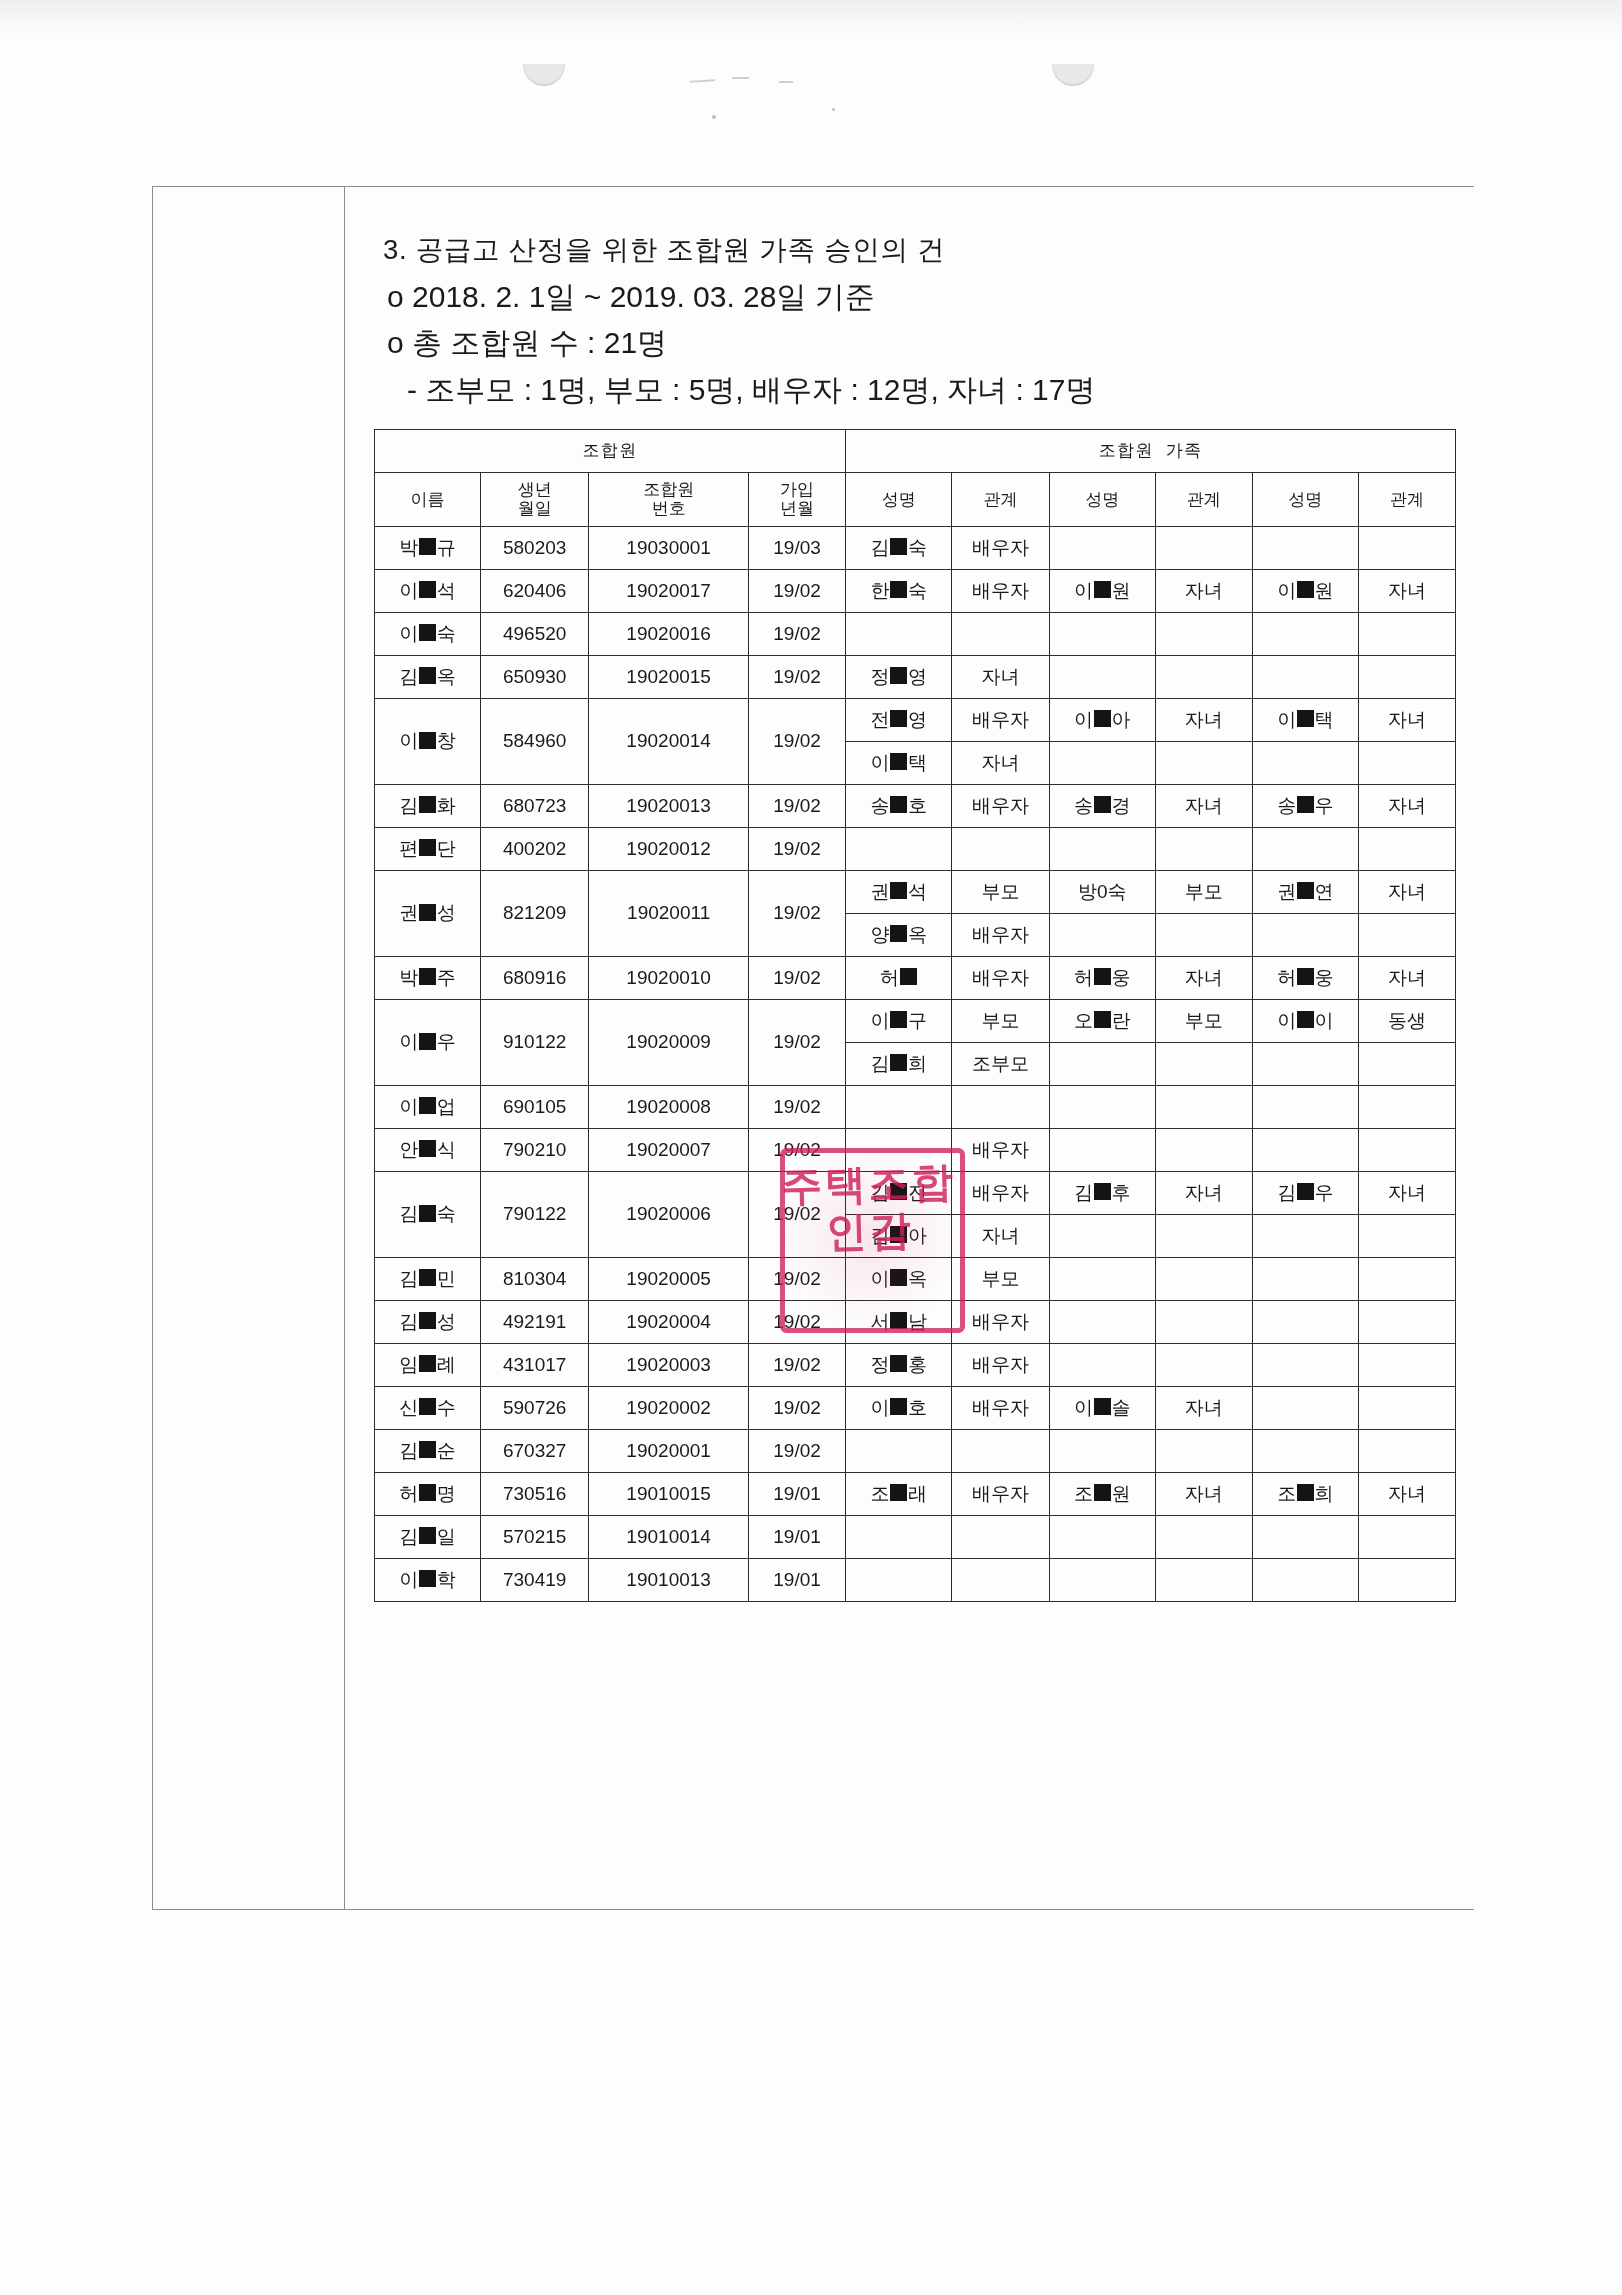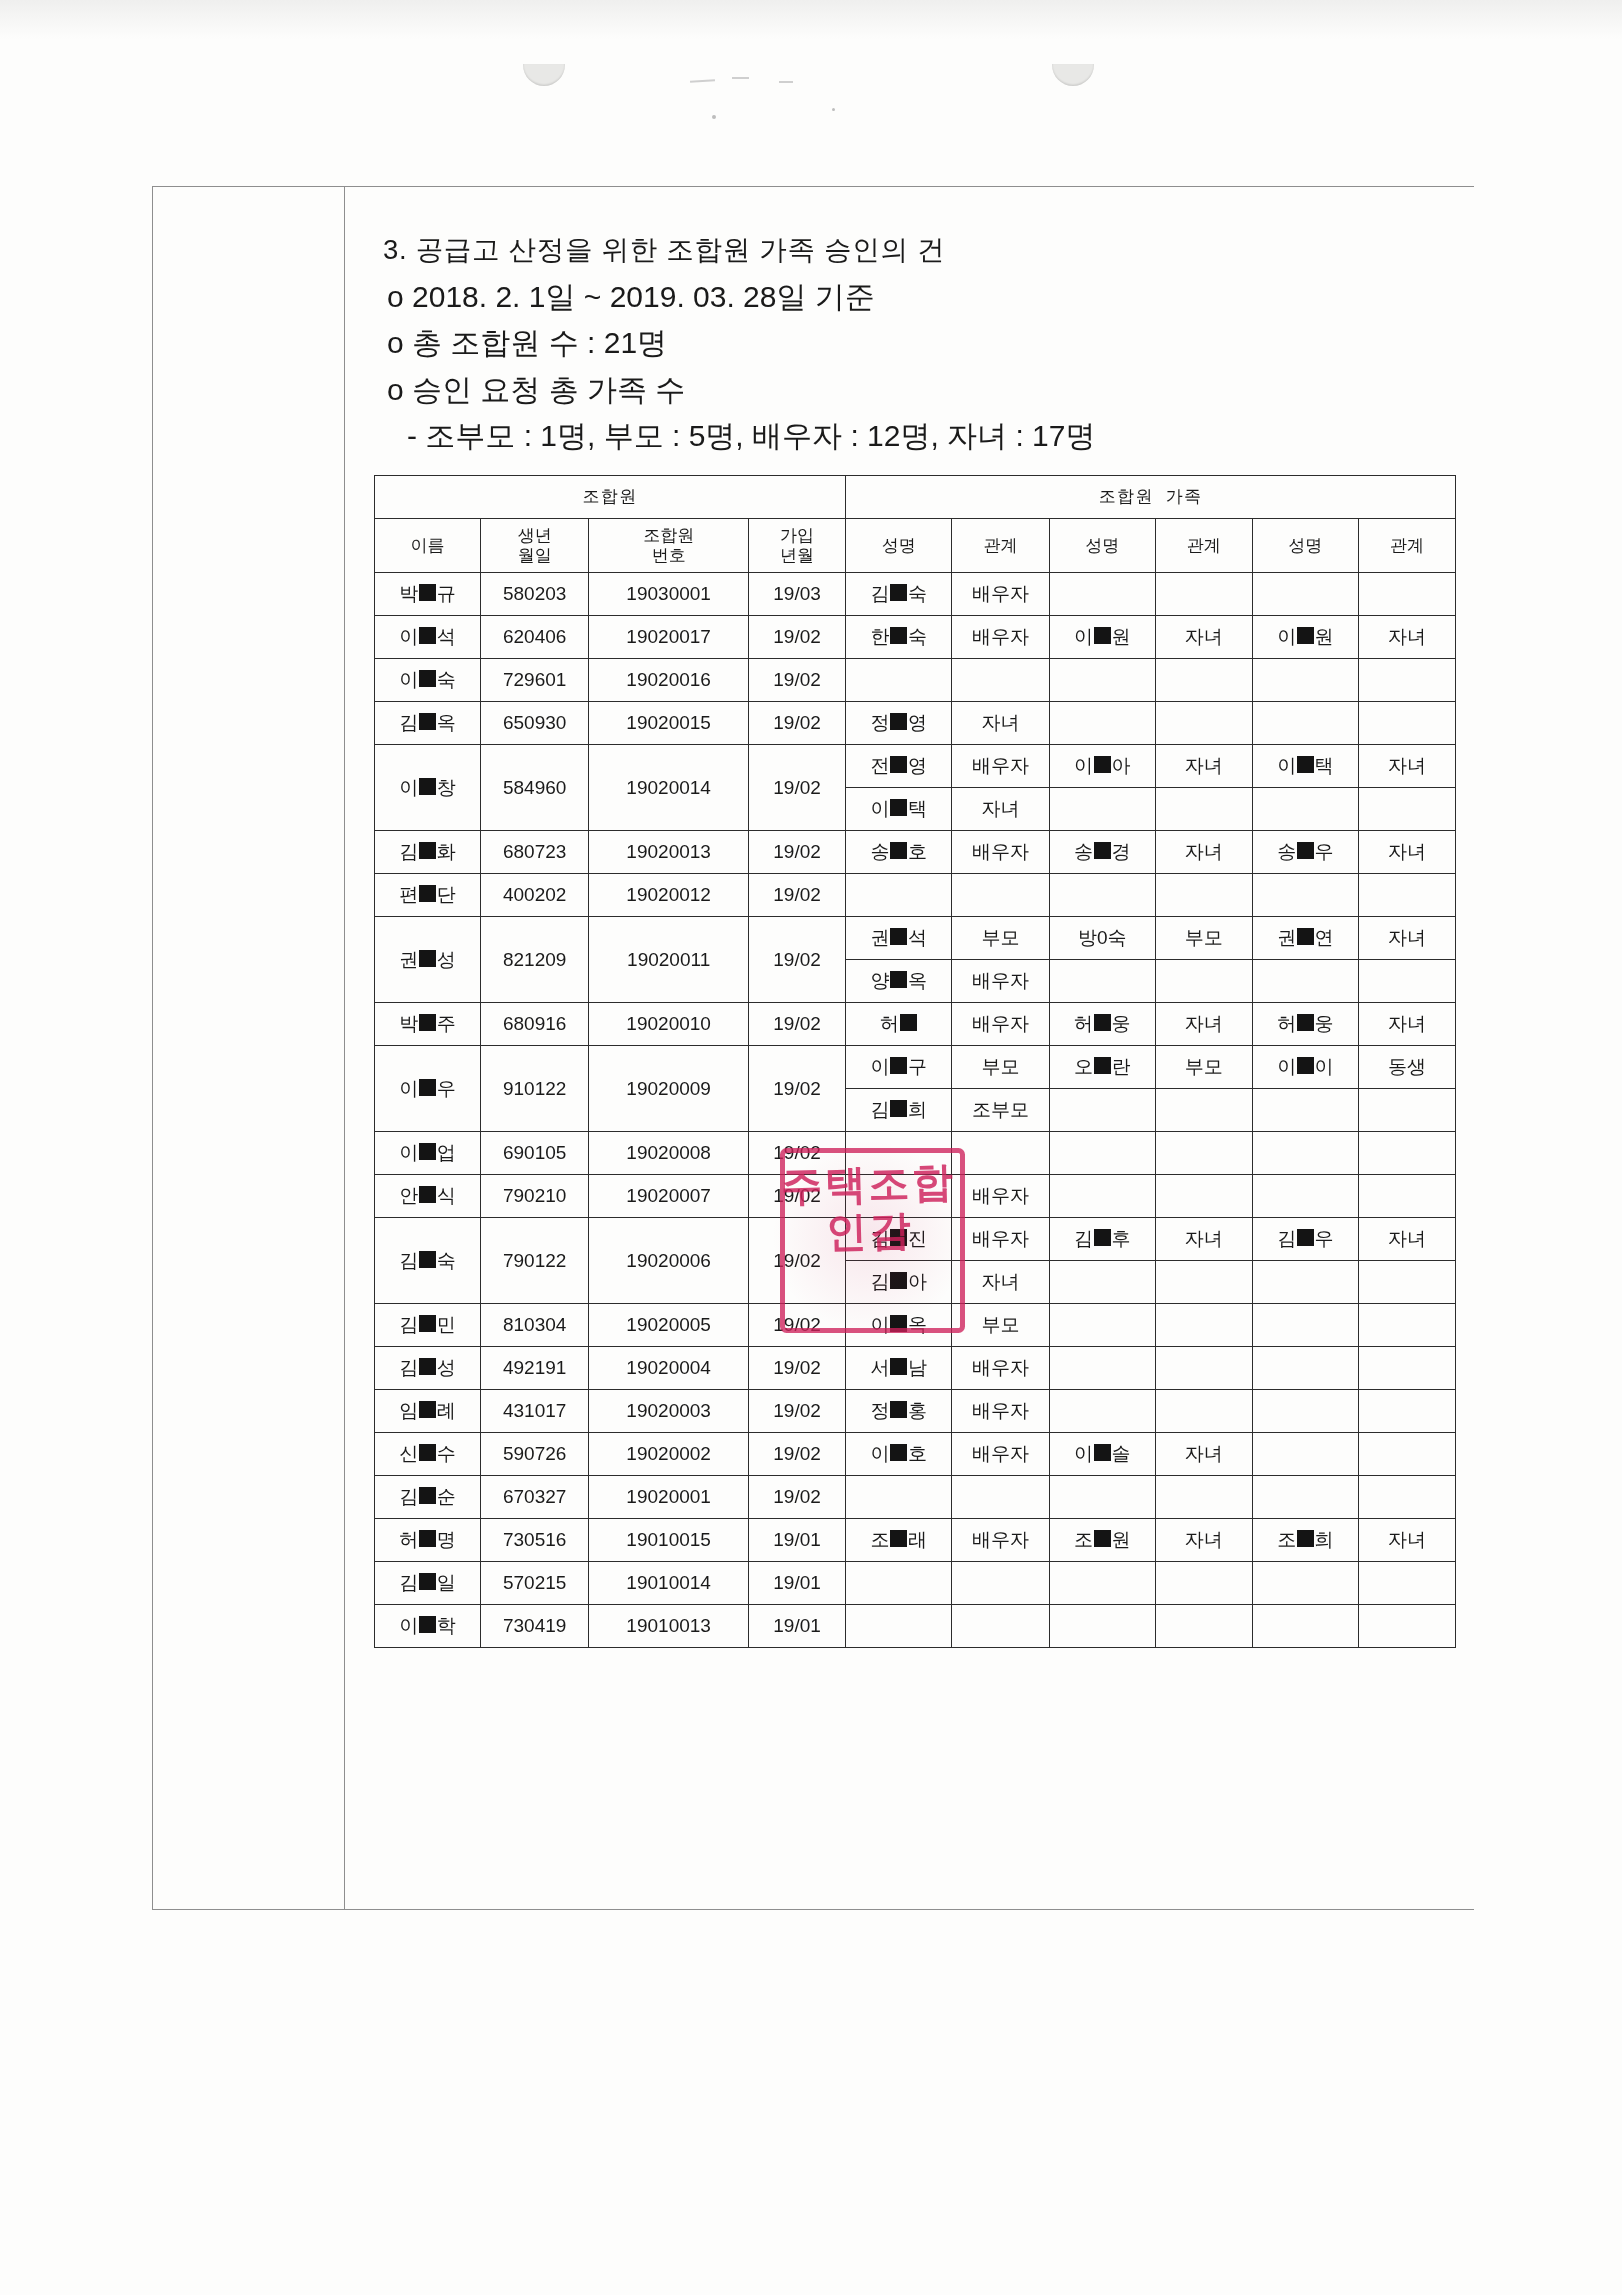--- a/index.html
+++ b/index.html
@@ -190,21 +190,20 @@
 
   <div class="frame-left-v"></div>
   <div class="frame-inner-v"></div>
   <div class="frame-top-h"></div>
   <div class="frame-bottom-h"></div>
 
   <div class="content">
     <div class="doc-title">3. 공급고 산정을 위한 조합원 가족 승인의 건</div>
     <div class="bullet">o 2018. 2. 1일 ~ 2019. 03. 28일 기준</div>
     <div class="bullet">o 총 조합원 수 : 21명</div>
-    <div class="bullet">o 승인 요청 총 가족 수</div>
     <div class="bullet dash">- 조부모 : 1명, 부모 : 5명, 배우자 : 12명, 자녀 : 17명</div>
 
     <table class="member-table">
       <colgroup>
         <col class="c-name">
           <col class="c-birth">
           <col class="c-memno">
           <col class="c-join">
         <col class="c-fname">
           <col class="c-frel">
@@ -254,21 +253,21 @@
             <td>19/02</td>
             <td>한<span class="rd"></span>숙</td>
             <td>배우자</td>
             <td>이<span class="rd"></span>원</td>
             <td>자녀</td>
             <td>이<span class="rd"></span>원</td>
             <td>자녀</td>
           </tr>
           <tr>
             <td>이<span class="rd"></span>숙</td>
-            <td>729601</td>
+            <td>496520</td>
             <td>19020016</td>
             <td>19/02</td>
             <td class="blank"></td>
             <td class="blank"></td>
             <td class="blank"></td>
             <td class="blank"></td>
             <td class="blank"></td>
             <td class="blank"></td>
           </tr>
           <tr>

